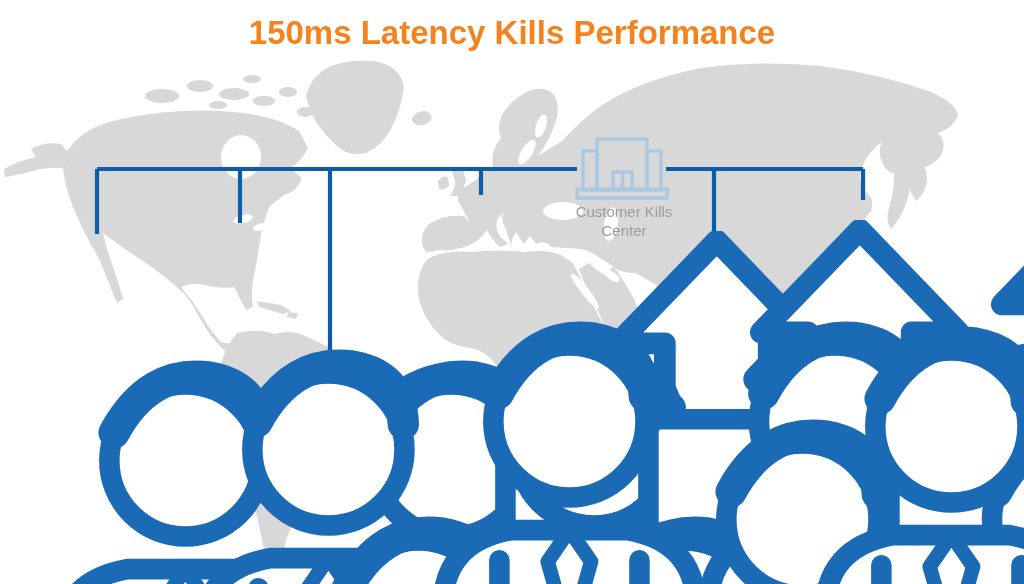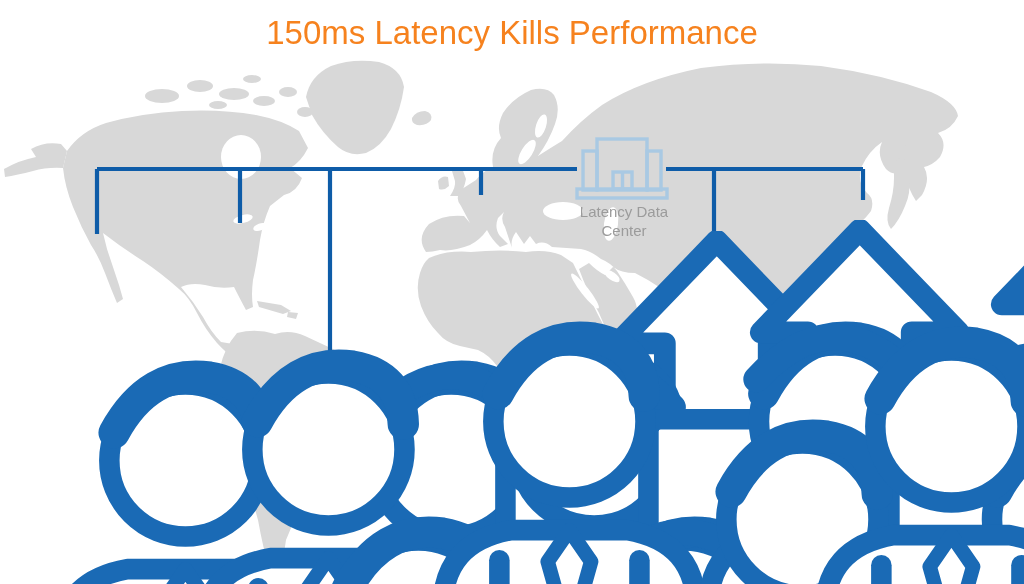--- a/index.html
+++ b/index.html
@@ -4,21 +4,21 @@
 <style>
   html,body{margin:0;padding:0;background:#fff;}
   :root{
     --title:#F6821E; --line:#0E5CA8; --icon:#1A6AB5;
     --building:#A9C9E3; --map:#D8D8D8; --label:#9B9B9B; --bg:#FFFFFF;
   }
   #stage{position:relative;width:1024px;height:584px;background:var(--bg);
          font-family:"Liberation Sans",sans-serif;overflow:hidden;}
   #scene{position:absolute;left:0;top:0;}
   .title{position:absolute;left:0;top:14px;width:1024px;text-align:center;
-         font-size:33px;font-weight:normal;color:var(--title);letter-spacing:0px;}
+         font-size:33px;font-weight:bold;color:var(--title);letter-spacing:0px;}
   .dc-label{position:absolute;left:556px;top:203px;width:136px;text-align:center;
          font-size:15px;line-height:1.25;color:var(--label);}
 </style>
 </head>
 <body>
 
 <div id="stage">
 
 <svg id="scene" width="1024" height="584" viewBox="0 0 1024 584" xmlns="http://www.w3.org/2000/svg">
 
@@ -153,15 +153,15 @@
         <use href="#user-group" xlink:href="#user-group" transform="translate(33.3,231) scale(1.158)"></use>
         <use href="#user-group" xlink:href="#user-group" transform="translate(176.3,220) scale(1.158)"></use>
         <use href="#user-group" xlink:href="#user-group" transform="translate(266.3,387) scale(1.158)"></use>
         <use href="#user-group" xlink:href="#user-group" transform="translate(417.3,192) scale(1.158)"></use>
         <use href="#user-group" xlink:href="#user-group" transform="translate(650.3,290) scale(1.158)"></use>
         <use href="#user-group" xlink:href="#user-group" transform="translate(799.3,197) scale(1.158)"></use>
       </g>
 </svg>
 
 <div class="title">150ms Latency Kills Performance</div>
-<div class="dc-label">Latency Data Center</div>
+<div class="dc-label">Customer Kills Center</div>
 
 </div>
 
 </body></html>

